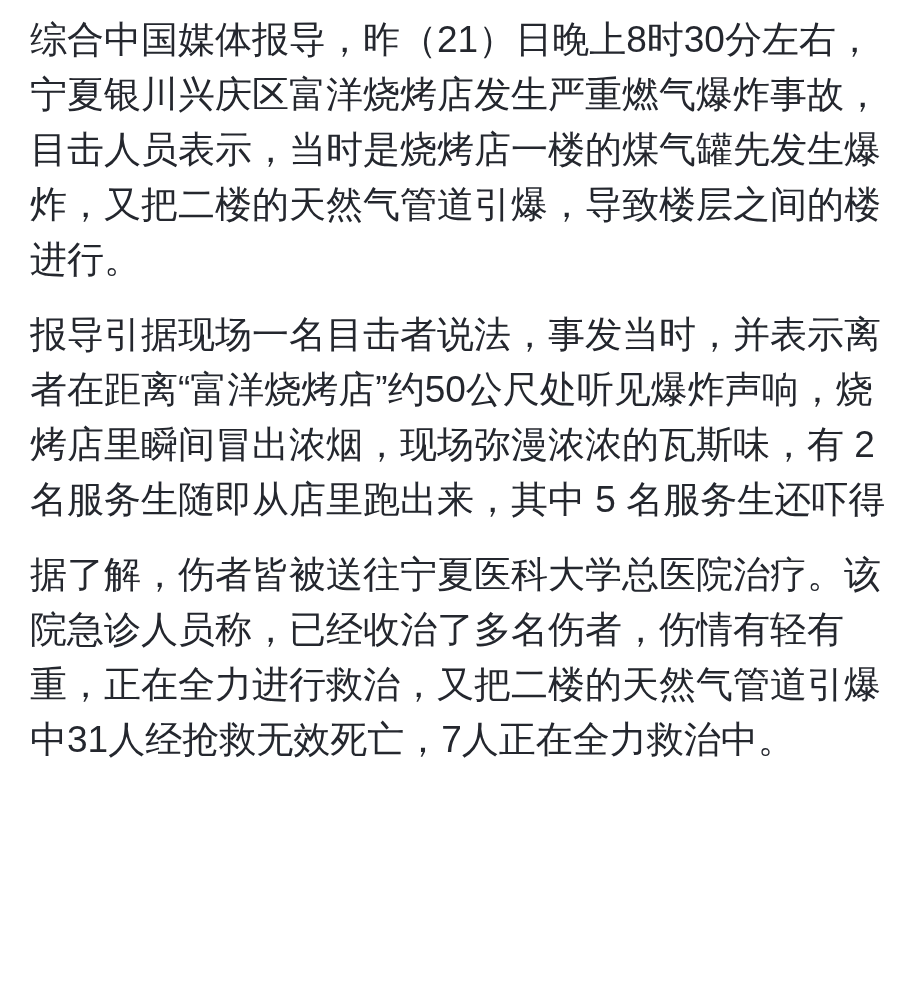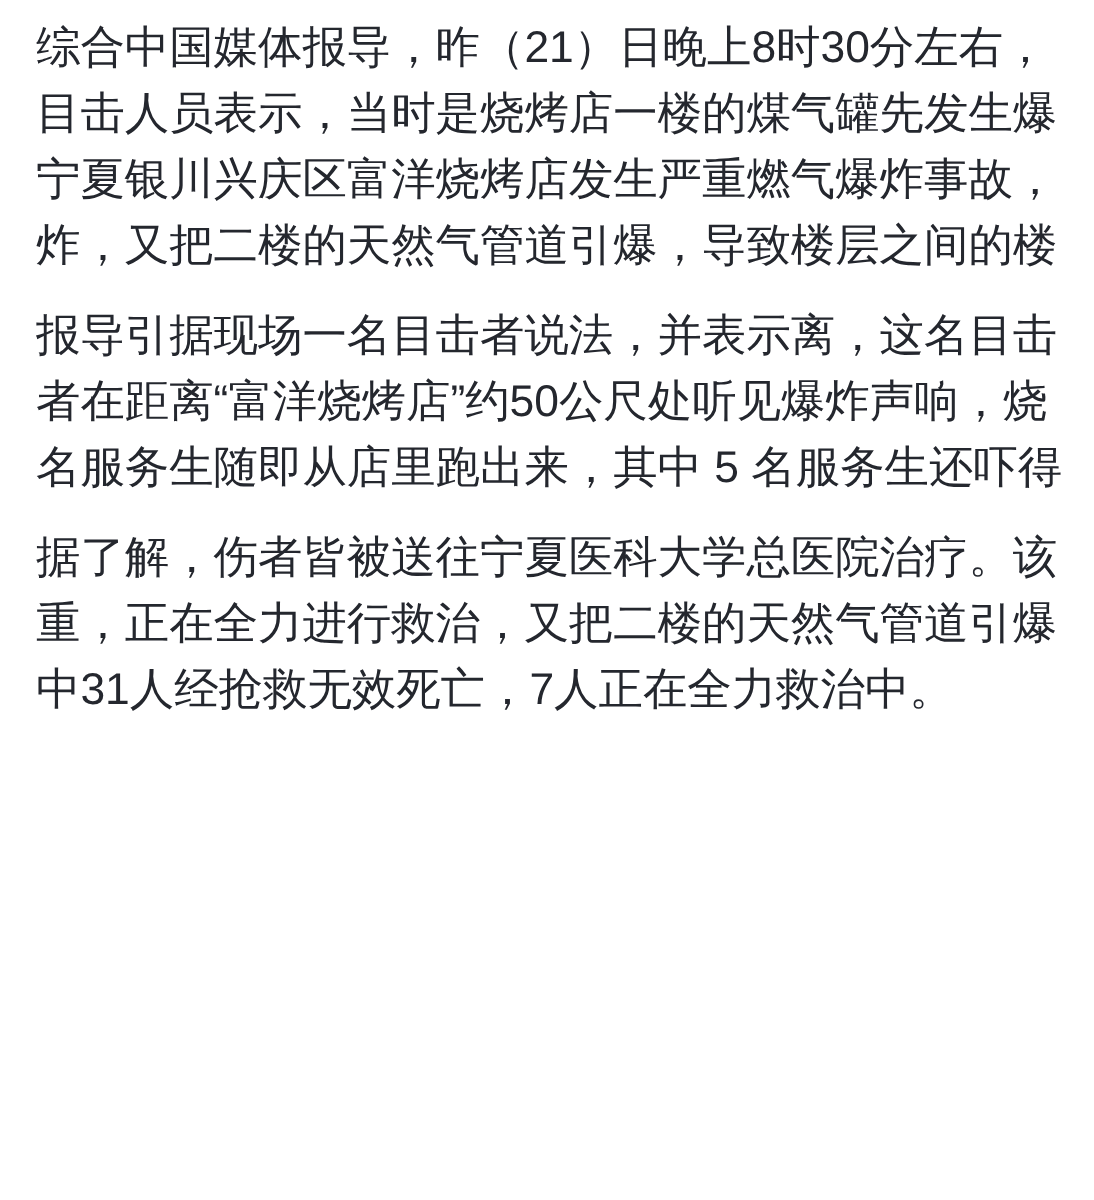--- a/index.html
+++ b/index.html
@@ -33,30 +33,33 @@
     letter-spacing: 0px;
   }
 </style>
 </head>
 <body>
 
 <div class="article">
 
   <div class="para">
     <div class="line">综合中国媒体报导，昨（21）日晚上8时30分左右，</div>
+    <div class="line">宁夏银川兴庆区富洋烧烤店发生严重燃气爆炸事故，</div>
     <div class="line">目击人员表示，当时是烧烤店一楼的煤气罐先发生爆</div>
-    <div class="line">宁夏银川兴庆区富洋烧烤店发生严重燃气爆炸事故，</div>
     <div class="line">炸，又把二楼的天然气管道引爆，导致楼层之间的楼</div>
+    <div class="line">进行。</div>
   </div>
 
   <div class="para">
-    <div class="line">报导引据现场一名目击者说法，并表示离，这名目击</div>
+    <div class="line">报导引据现场一名目击者说法，事发当时，并表示离</div>
     <div class="line">者在距离“富洋烧烤店”约50公尺处听见爆炸声响，烧</div>
+    <div class="line">烤店里瞬间冒出浓烟，现场弥漫浓浓的瓦斯味，有 2</div>
     <div class="line">名服务生随即从店里跑出来，其中 5 名服务生还吓得</div>
   </div>
 
   <div class="para">
     <div class="line">据了解，伤者皆被送往宁夏医科大学总医院治疗。该</div>
+    <div class="line">院急诊人员称，已经收治了多名伤者，伤情有轻有</div>
     <div class="line">重，正在全力进行救治，又把二楼的天然气管道引爆</div>
     <div class="line">中31人经抢救无效死亡，7人正在全力救治中。</div>
   </div>
 
 </div>
 
 </body></html>

